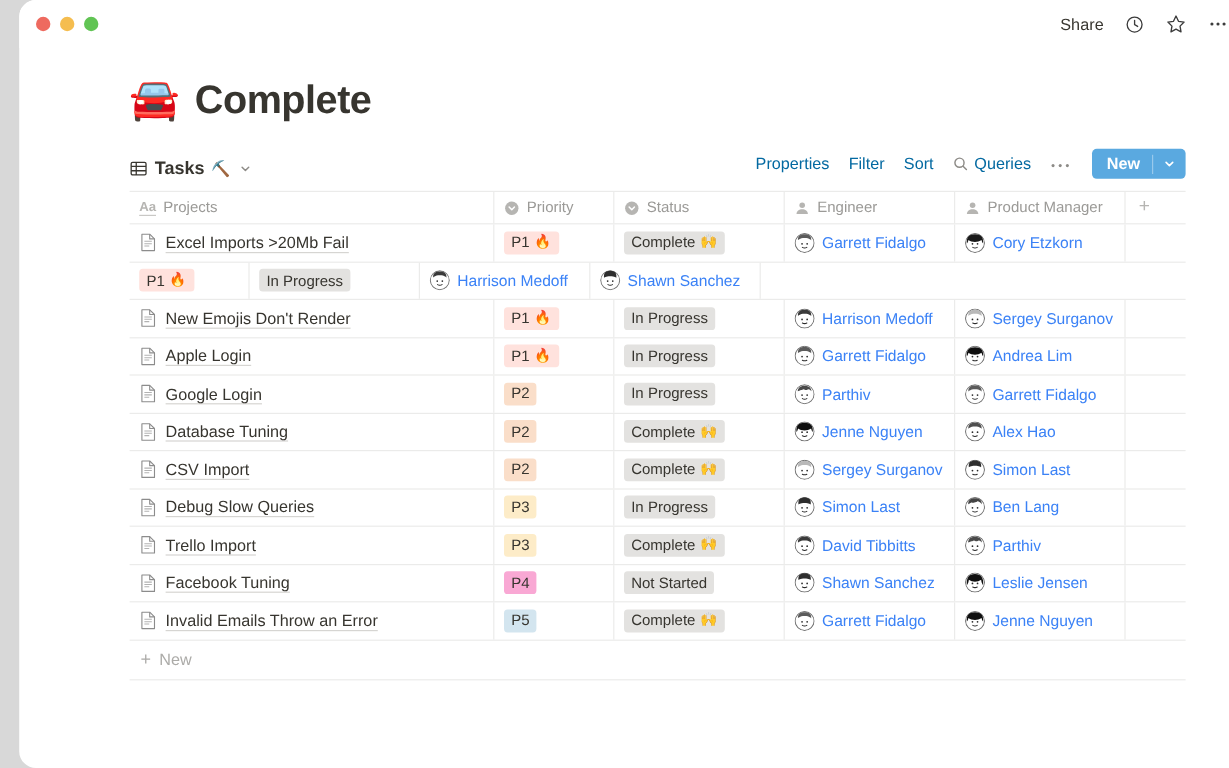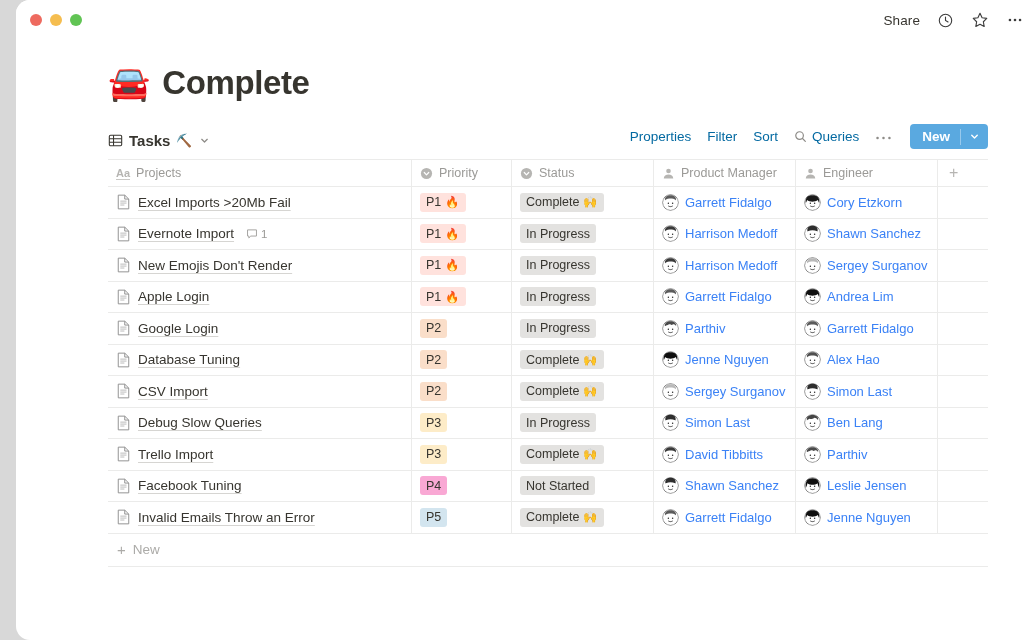--- a/index.html
+++ b/index.html
@@ -336,42 +336,42 @@
           <span class="hdr-lbl">
             <span class="hdr-ico">
               <svg width="13" height="13" viewBox="0 0 14 14">
                   <circle cx="7" cy="7" r="6" fill="#b6b5b2"></circle>
                   <path d="M4.6 5.9L7 8.4l2.4-2.5" fill="none" stroke="#fff" stroke-width="1.3" stroke-linecap="round" stroke-linejoin="round"></path>
                 </svg>
             </span>
             <span>Status</span>
           </span>
         </div>
+        <div class="tcell c-eng">
+          <span class="hdr-lbl">
+            <span class="hdr-ico">
+              <svg width="13" height="13" viewBox="0 0 14 14" fill="#b6b5b2">
+                  <circle cx="7" cy="4.3" r="2.5"></circle>
+                  <path d="M1.9 12.3c0-2.7 2.3-4.3 5.1-4.3s5.1 1.6 5.1 4.3z"></path>
+                </svg>
+            </span>
+            <span>Engineer</span>
+          </span>
+        </div>
         <div class="tcell c-pm">
           <span class="hdr-lbl">
             <span class="hdr-ico">
               <svg width="13" height="13" viewBox="0 0 14 14" fill="#b6b5b2">
                   <circle cx="7" cy="4.3" r="2.5"></circle>
                   <path d="M1.9 12.3c0-2.7 2.3-4.3 5.1-4.3s5.1 1.6 5.1 4.3z"></path>
                 </svg>
             </span>
             <span>Product Manager</span>
           </span>
         </div>
-        <div class="tcell c-eng">
-          <span class="hdr-lbl">
-            <span class="hdr-ico">
-              <svg width="13" height="13" viewBox="0 0 14 14" fill="#b6b5b2">
-                  <circle cx="7" cy="4.3" r="2.5"></circle>
-                  <path d="M1.9 12.3c0-2.7 2.3-4.3 5.1-4.3s5.1 1.6 5.1 4.3z"></path>
-                </svg>
-            </span>
-            <span>Engineer</span>
-          </span>
-        </div>
         <div class="tcell c-add">
           <span class="plus-ico">+</span>
         </div>
       </div>
 
       <div id="rows">
           <div class="trow">
     <div class="tcell c-proj proj-cell">
       <span class="doc-ico">
   <svg width="15" height="16" viewBox="0 0 16 18" fill="none">
@@ -417,37 +417,70 @@
     <circle cx="7.5" cy="10.8" r=".85" fill="#2a2a2a"></circle>
     <circle cx="12.5" cy="10.8" r=".85" fill="#2a2a2a"></circle>
     <path d="M7.8 14.3c1.4.8 3 .8 4.4 0" fill="none" stroke="#2a2a2a" stroke-width="1" stroke-linecap="round"></path>
   </svg>
                 <span class="person-name">Cory Etzkorn</span>
       </span>
     </div>
     <div class="tcell c-add"></div>
           </div>
           <div class="trow">
+    <div class="tcell c-pri">
+      <span class="tag pri" style="background:#ffe2dd">
+        <span>P1</span>
+                <span class="em">🔥</span>
+      </span>
+    </div>
+    <div class="tcell c-stat">
+      <span class="tag" style="background:#e3e2e0">
+        <span>In Progress</span>
+      </span>
+    </div>
+    <div class="tcell c-pm">
+      <span class="person">
+        <svg class="avatar" viewBox="0 0 20 20">
+    <circle cx="10" cy="10" r="9.3" fill="#ffffff" stroke="#767676" stroke-width="1"></circle>
+    <ellipse cx="10" cy="11" rx="6.4" ry="7" fill="#ffffff"></ellipse>
+    <path d="M3.5 7.5C3 3.1 6 1.4 10 1.4s7 1.7 6.5 6.1c0 0-1.6-2.3-6.5-2.3S3.5 7.5 3.5 7.5z" fill="#3a3a3a"></path>
+    <circle cx="7.5" cy="10.8" r=".85" fill="#2a2a2a"></circle>
+    <circle cx="12.5" cy="10.8" r=".85" fill="#2a2a2a"></circle>
+    <path d="M7.8 14.3c1.4.8 3 .8 4.4 0" fill="none" stroke="#2a2a2a" stroke-width="1" stroke-linecap="round"></path>
+  </svg>
+                <span class="person-name">Harrison Medoff</span>
+      </span>
+    </div>
+    <div class="tcell c-eng">
+      <span class="person">
+        <svg class="avatar" viewBox="0 0 20 20">
+    <circle cx="10" cy="10" r="9.3" fill="#ffffff" stroke="#767676" stroke-width="1"></circle>
+    <ellipse cx="10" cy="11" rx="6.4" ry="7" fill="#ffffff"></ellipse>
+    <path d="M4 7.6C3.3 2.7 5.9.8 10 .8s6.7 1.9 6 6.8c0 0-1.7-1.5-6-1.5s-6 1.5-6 1.5z" fill="#2e2e2e"></path>
+    <circle cx="7.5" cy="10.8" r=".85" fill="#2a2a2a"></circle>
+    <circle cx="12.5" cy="10.8" r=".85" fill="#2a2a2a"></circle>
+    <path d="M7.8 14.3c1.4.8 3 .8 4.4 0" fill="none" stroke="#2a2a2a" stroke-width="1" stroke-linecap="round"></path>
+  </svg>
+                <span class="person-name">Shawn Sanchez</span>
+      </span>
+    </div>
+    <div class="tcell c-add"></div>
+          </div>
+          <div class="trow">
     <div class="tcell c-proj proj-cell">
       <span class="doc-ico">
   <svg width="15" height="16" viewBox="0 0 16 18" fill="none">
     <path d="M2.1 1.3h7.3l4.5 4.4v11H2.1z" fill="#fff" stroke="#8c8c8c" stroke-width="1.05" stroke-linejoin="round"></path>
     <path d="M9.4 1.3v4.4h4.5" stroke="#8c8c8c" stroke-width="1.05" stroke-linejoin="round"></path>
     <path d="M4.4 8h7M4.4 10.2h7M4.4 12.4h4.6" stroke="#b2b2b2" stroke-width="1"></path>
   </svg>
               </span>
-      <span class="proj-name">Evernote Import</span>
-      <span class="comment">
-  <span style="display:flex;align-items:center;">
-    <svg width="12" height="12" viewBox="0 0 14 14" fill="none" stroke="#a5a4a1" stroke-width="1.15" stroke-linejoin="round">
-      <path d="M1.8 2.2h10.4v7.2H5.6L3.3 11.6V9.4H1.8z"></path>
-                  </svg>
-                </span>
-  <span>1</span>
-              </span>
+      <span class="proj-name">New Emojis Don't Render</span>
+
     </div>
     <div class="tcell c-pri">
       <span class="tag pri" style="background:#ffe2dd">
         <span>P1</span>
                 <span class="em">🔥</span>
       </span>
     </div>
     <div class="tcell c-stat">
       <span class="tag" style="background:#e3e2e0">
         <span>In Progress</span>
@@ -464,444 +497,393 @@
     <path d="M7.8 14.3c1.4.8 3 .8 4.4 0" fill="none" stroke="#2a2a2a" stroke-width="1" stroke-linecap="round"></path>
   </svg>
                 <span class="person-name">Harrison Medoff</span>
       </span>
     </div>
     <div class="tcell c-eng">
       <span class="person">
         <svg class="avatar" viewBox="0 0 20 20">
     <circle cx="10" cy="10" r="9.3" fill="#ffffff" stroke="#767676" stroke-width="1"></circle>
     <ellipse cx="10" cy="11" rx="6.4" ry="7" fill="#ffffff"></ellipse>
-    <path d="M4 7.6C3.3 2.7 5.9.8 10 .8s6.7 1.9 6 6.8c0 0-1.7-1.5-6-1.5s-6 1.5-6 1.5z" fill="#2e2e2e"></path>
-    <circle cx="7.5" cy="10.8" r=".85" fill="#2a2a2a"></circle>
-    <circle cx="12.5" cy="10.8" r=".85" fill="#2a2a2a"></circle>
-    <path d="M7.8 14.3c1.4.8 3 .8 4.4 0" fill="none" stroke="#2a2a2a" stroke-width="1" stroke-linecap="round"></path>
-  </svg>
-                <span class="person-name">Shawn Sanchez</span>
+    <path d="M3.5 7.5C3 3.1 6 1.4 10 1.4s7 1.7 6.5 6.1c0 0-1.6-2.3-6.5-2.3S3.5 7.5 3.5 7.5z" fill="#b9b9b9"></path>
+    <circle cx="7.5" cy="10.8" r=".85" fill="#2a2a2a"></circle>
+    <circle cx="12.5" cy="10.8" r=".85" fill="#2a2a2a"></circle>
+    <path d="M7.8 14.3c1.4.8 3 .8 4.4 0" fill="none" stroke="#2a2a2a" stroke-width="1" stroke-linecap="round"></path>
+  </svg>
+                <span class="person-name">Sergey Surganov</span>
       </span>
     </div>
     <div class="tcell c-add"></div>
           </div>
           <div class="trow">
     <div class="tcell c-proj proj-cell">
       <span class="doc-ico">
   <svg width="15" height="16" viewBox="0 0 16 18" fill="none">
     <path d="M2.1 1.3h7.3l4.5 4.4v11H2.1z" fill="#fff" stroke="#8c8c8c" stroke-width="1.05" stroke-linejoin="round"></path>
     <path d="M9.4 1.3v4.4h4.5" stroke="#8c8c8c" stroke-width="1.05" stroke-linejoin="round"></path>
     <path d="M4.4 8h7M4.4 10.2h7M4.4 12.4h4.6" stroke="#b2b2b2" stroke-width="1"></path>
   </svg>
               </span>
-      <span class="proj-name">New Emojis Don't Render</span>
+      <span class="proj-name">Apple Login</span>
 
     </div>
     <div class="tcell c-pri">
       <span class="tag pri" style="background:#ffe2dd">
         <span>P1</span>
                 <span class="em">🔥</span>
       </span>
     </div>
     <div class="tcell c-stat">
       <span class="tag" style="background:#e3e2e0">
         <span>In Progress</span>
       </span>
     </div>
     <div class="tcell c-pm">
       <span class="person">
         <svg class="avatar" viewBox="0 0 20 20">
     <circle cx="10" cy="10" r="9.3" fill="#ffffff" stroke="#767676" stroke-width="1"></circle>
     <ellipse cx="10" cy="11" rx="6.4" ry="7" fill="#ffffff"></ellipse>
-    <path d="M3.5 7.5C3 3.1 6 1.4 10 1.4s7 1.7 6.5 6.1c0 0-1.6-2.3-6.5-2.3S3.5 7.5 3.5 7.5z" fill="#3a3a3a"></path>
-    <circle cx="7.5" cy="10.8" r=".85" fill="#2a2a2a"></circle>
-    <circle cx="12.5" cy="10.8" r=".85" fill="#2a2a2a"></circle>
-    <path d="M7.8 14.3c1.4.8 3 .8 4.4 0" fill="none" stroke="#2a2a2a" stroke-width="1" stroke-linecap="round"></path>
-  </svg>
-                <span class="person-name">Harrison Medoff</span>
-      </span>
-    </div>
-    <div class="tcell c-eng">
-      <span class="person">
-        <svg class="avatar" viewBox="0 0 20 20">
-    <circle cx="10" cy="10" r="9.3" fill="#ffffff" stroke="#767676" stroke-width="1"></circle>
-    <ellipse cx="10" cy="11" rx="6.4" ry="7" fill="#ffffff"></ellipse>
-    <path d="M3.5 7.5C3 3.1 6 1.4 10 1.4s7 1.7 6.5 6.1c0 0-1.6-2.3-6.5-2.3S3.5 7.5 3.5 7.5z" fill="#b9b9b9"></path>
-    <circle cx="7.5" cy="10.8" r=".85" fill="#2a2a2a"></circle>
-    <circle cx="12.5" cy="10.8" r=".85" fill="#2a2a2a"></circle>
-    <path d="M7.8 14.3c1.4.8 3 .8 4.4 0" fill="none" stroke="#2a2a2a" stroke-width="1" stroke-linecap="round"></path>
-  </svg>
-                <span class="person-name">Sergey Surganov</span>
+    <path d="M3.5 7.5C3 3.1 6 1.4 10 1.4s7 1.7 6.5 6.1c0 0-1.6-2.3-6.5-2.3S3.5 7.5 3.5 7.5z" fill="#5b5b5b"></path>
+    <circle cx="7.5" cy="10.8" r=".85" fill="#2a2a2a"></circle>
+    <circle cx="12.5" cy="10.8" r=".85" fill="#2a2a2a"></circle>
+    <path d="M7.8 14.3c1.4.8 3 .8 4.4 0" fill="none" stroke="#2a2a2a" stroke-width="1" stroke-linecap="round"></path>
+  </svg>
+                <span class="person-name">Garrett Fidalgo</span>
+      </span>
+    </div>
+    <div class="tcell c-eng">
+      <span class="person">
+        <svg class="avatar" viewBox="0 0 20 20">
+    <circle cx="10" cy="10" r="9.3" fill="#ffffff" stroke="#767676" stroke-width="1"></circle>
+    <ellipse cx="10" cy="11" rx="6.4" ry="7" fill="#ffffff"></ellipse>
+    <path d="M2 10.5c-.6-6 2.3-9 8-9s8.6 3 8 9c0 0-1.2-1-1.6-3.4-1.6 1.2-4.4 1.9-6.4 1.9S4.6 8.3 3.6 7.1C3.2 9.5 2 10.5 2 10.5z" fill="#0f0f0f"></path>
+    <circle cx="7.5" cy="10.8" r=".85" fill="#2a2a2a"></circle>
+    <circle cx="12.5" cy="10.8" r=".85" fill="#2a2a2a"></circle>
+    <path d="M7.8 14.3c1.4.8 3 .8 4.4 0" fill="none" stroke="#2a2a2a" stroke-width="1" stroke-linecap="round"></path>
+  </svg>
+                <span class="person-name">Andrea Lim</span>
       </span>
     </div>
     <div class="tcell c-add"></div>
           </div>
           <div class="trow">
     <div class="tcell c-proj proj-cell">
       <span class="doc-ico">
   <svg width="15" height="16" viewBox="0 0 16 18" fill="none">
     <path d="M2.1 1.3h7.3l4.5 4.4v11H2.1z" fill="#fff" stroke="#8c8c8c" stroke-width="1.05" stroke-linejoin="round"></path>
     <path d="M9.4 1.3v4.4h4.5" stroke="#8c8c8c" stroke-width="1.05" stroke-linejoin="round"></path>
     <path d="M4.4 8h7M4.4 10.2h7M4.4 12.4h4.6" stroke="#b2b2b2" stroke-width="1"></path>
   </svg>
               </span>
-      <span class="proj-name">Apple Login</span>
-
-    </div>
-    <div class="tcell c-pri">
-      <span class="tag pri" style="background:#ffe2dd">
-        <span>P1</span>
-                <span class="em">🔥</span>
+      <span class="proj-name">Google Login</span>
+
+    </div>
+    <div class="tcell c-pri">
+      <span class="tag pri" style="background:#fadec9">
+        <span>P2</span>
       </span>
     </div>
     <div class="tcell c-stat">
       <span class="tag" style="background:#e3e2e0">
         <span>In Progress</span>
       </span>
     </div>
     <div class="tcell c-pm">
       <span class="person">
         <svg class="avatar" viewBox="0 0 20 20">
     <circle cx="10" cy="10" r="9.3" fill="#ffffff" stroke="#767676" stroke-width="1"></circle>
     <ellipse cx="10" cy="11" rx="6.4" ry="7" fill="#ffffff"></ellipse>
+    <path d="M3.3 7.2c-.2-3.3 2.6-5.6 6.7-5.6s6.9 2.3 6.7 5.6c0 0-1.5-2.1-3-2.1-.9 0-1.3.8-2.3.8s-1.4-.8-2.4-.8-1.4.8-2.3.8c-1.3 0-2.4 1.3-3.4 1.3z" fill="#4a4a4a"></path>
+    <circle cx="7.5" cy="10.8" r=".85" fill="#2a2a2a"></circle>
+    <circle cx="12.5" cy="10.8" r=".85" fill="#2a2a2a"></circle>
+    <path d="M7.8 14.3c1.4.8 3 .8 4.4 0" fill="none" stroke="#2a2a2a" stroke-width="1" stroke-linecap="round"></path>
+  </svg>
+                <span class="person-name">Parthiv</span>
+      </span>
+    </div>
+    <div class="tcell c-eng">
+      <span class="person">
+        <svg class="avatar" viewBox="0 0 20 20">
+    <circle cx="10" cy="10" r="9.3" fill="#ffffff" stroke="#767676" stroke-width="1"></circle>
+    <ellipse cx="10" cy="11" rx="6.4" ry="7" fill="#ffffff"></ellipse>
     <path d="M3.5 7.5C3 3.1 6 1.4 10 1.4s7 1.7 6.5 6.1c0 0-1.6-2.3-6.5-2.3S3.5 7.5 3.5 7.5z" fill="#5b5b5b"></path>
     <circle cx="7.5" cy="10.8" r=".85" fill="#2a2a2a"></circle>
     <circle cx="12.5" cy="10.8" r=".85" fill="#2a2a2a"></circle>
     <path d="M7.8 14.3c1.4.8 3 .8 4.4 0" fill="none" stroke="#2a2a2a" stroke-width="1" stroke-linecap="round"></path>
   </svg>
                 <span class="person-name">Garrett Fidalgo</span>
-      </span>
-    </div>
-    <div class="tcell c-eng">
-      <span class="person">
-        <svg class="avatar" viewBox="0 0 20 20">
-    <circle cx="10" cy="10" r="9.3" fill="#ffffff" stroke="#767676" stroke-width="1"></circle>
-    <ellipse cx="10" cy="11" rx="6.4" ry="7" fill="#ffffff"></ellipse>
-    <path d="M2 10.5c-.6-6 2.3-9 8-9s8.6 3 8 9c0 0-1.2-1-1.6-3.4-1.6 1.2-4.4 1.9-6.4 1.9S4.6 8.3 3.6 7.1C3.2 9.5 2 10.5 2 10.5z" fill="#0f0f0f"></path>
-    <circle cx="7.5" cy="10.8" r=".85" fill="#2a2a2a"></circle>
-    <circle cx="12.5" cy="10.8" r=".85" fill="#2a2a2a"></circle>
-    <path d="M7.8 14.3c1.4.8 3 .8 4.4 0" fill="none" stroke="#2a2a2a" stroke-width="1" stroke-linecap="round"></path>
-  </svg>
-                <span class="person-name">Andrea Lim</span>
       </span>
     </div>
     <div class="tcell c-add"></div>
           </div>
           <div class="trow">
     <div class="tcell c-proj proj-cell">
       <span class="doc-ico">
   <svg width="15" height="16" viewBox="0 0 16 18" fill="none">
     <path d="M2.1 1.3h7.3l4.5 4.4v11H2.1z" fill="#fff" stroke="#8c8c8c" stroke-width="1.05" stroke-linejoin="round"></path>
     <path d="M9.4 1.3v4.4h4.5" stroke="#8c8c8c" stroke-width="1.05" stroke-linejoin="round"></path>
     <path d="M4.4 8h7M4.4 10.2h7M4.4 12.4h4.6" stroke="#b2b2b2" stroke-width="1"></path>
   </svg>
               </span>
-      <span class="proj-name">Google Login</span>
+      <span class="proj-name">Database Tuning</span>
 
     </div>
     <div class="tcell c-pri">
       <span class="tag pri" style="background:#fadec9">
         <span>P2</span>
       </span>
     </div>
     <div class="tcell c-stat">
       <span class="tag" style="background:#e3e2e0">
-        <span>In Progress</span>
-      </span>
-    </div>
-    <div class="tcell c-pm">
-      <span class="person">
-        <svg class="avatar" viewBox="0 0 20 20">
-    <circle cx="10" cy="10" r="9.3" fill="#ffffff" stroke="#767676" stroke-width="1"></circle>
-    <ellipse cx="10" cy="11" rx="6.4" ry="7" fill="#ffffff"></ellipse>
-    <path d="M3.3 7.2c-.2-3.3 2.6-5.6 6.7-5.6s6.9 2.3 6.7 5.6c0 0-1.5-2.1-3-2.1-.9 0-1.3.8-2.3.8s-1.4-.8-2.4-.8-1.4.8-2.3.8c-1.3 0-2.4 1.3-3.4 1.3z" fill="#4a4a4a"></path>
-    <circle cx="7.5" cy="10.8" r=".85" fill="#2a2a2a"></circle>
-    <circle cx="12.5" cy="10.8" r=".85" fill="#2a2a2a"></circle>
-    <path d="M7.8 14.3c1.4.8 3 .8 4.4 0" fill="none" stroke="#2a2a2a" stroke-width="1" stroke-linecap="round"></path>
-  </svg>
-                <span class="person-name">Parthiv</span>
-      </span>
-    </div>
-    <div class="tcell c-eng">
-      <span class="person">
-        <svg class="avatar" viewBox="0 0 20 20">
-    <circle cx="10" cy="10" r="9.3" fill="#ffffff" stroke="#767676" stroke-width="1"></circle>
-    <ellipse cx="10" cy="11" rx="6.4" ry="7" fill="#ffffff"></ellipse>
-    <path d="M3.5 7.5C3 3.1 6 1.4 10 1.4s7 1.7 6.5 6.1c0 0-1.6-2.3-6.5-2.3S3.5 7.5 3.5 7.5z" fill="#5b5b5b"></path>
-    <circle cx="7.5" cy="10.8" r=".85" fill="#2a2a2a"></circle>
-    <circle cx="12.5" cy="10.8" r=".85" fill="#2a2a2a"></circle>
-    <path d="M7.8 14.3c1.4.8 3 .8 4.4 0" fill="none" stroke="#2a2a2a" stroke-width="1" stroke-linecap="round"></path>
-  </svg>
-                <span class="person-name">Garrett Fidalgo</span>
+        <span>Complete</span>
+                <span class="em">🙌</span>
+      </span>
+    </div>
+    <div class="tcell c-pm">
+      <span class="person">
+        <svg class="avatar" viewBox="0 0 20 20">
+    <circle cx="10" cy="10" r="9.3" fill="#ffffff" stroke="#767676" stroke-width="1"></circle>
+    <ellipse cx="10" cy="11" rx="6.4" ry="7" fill="#ffffff"></ellipse>
+    <path d="M2 10.5c-.6-6 2.3-9 8-9s8.6 3 8 9c0 0-1.2-1-1.6-3.4-1.6 1.2-4.4 1.9-6.4 1.9S4.6 8.3 3.6 7.1C3.2 9.5 2 10.5 2 10.5z" fill="#0f0f0f"></path>
+    <circle cx="7.5" cy="10.8" r=".85" fill="#2a2a2a"></circle>
+    <circle cx="12.5" cy="10.8" r=".85" fill="#2a2a2a"></circle>
+    <path d="M7.8 14.3c1.4.8 3 .8 4.4 0" fill="none" stroke="#2a2a2a" stroke-width="1" stroke-linecap="round"></path>
+  </svg>
+                <span class="person-name">Jenne Nguyen</span>
+      </span>
+    </div>
+    <div class="tcell c-eng">
+      <span class="person">
+        <svg class="avatar" viewBox="0 0 20 20">
+    <circle cx="10" cy="10" r="9.3" fill="#ffffff" stroke="#767676" stroke-width="1"></circle>
+    <ellipse cx="10" cy="11" rx="6.4" ry="7" fill="#ffffff"></ellipse>
+    <path d="M3.5 7.5C3 3.1 6 1.4 10 1.4s7 1.7 6.5 6.1c0 0-1.6-2.3-6.5-2.3S3.5 7.5 3.5 7.5z" fill="#4f4f4f"></path>
+    <circle cx="7.5" cy="10.8" r=".85" fill="#2a2a2a"></circle>
+    <circle cx="12.5" cy="10.8" r=".85" fill="#2a2a2a"></circle>
+    <path d="M7.8 14.3c1.4.8 3 .8 4.4 0" fill="none" stroke="#2a2a2a" stroke-width="1" stroke-linecap="round"></path>
+  </svg>
+                <span class="person-name">Alex Hao</span>
       </span>
     </div>
     <div class="tcell c-add"></div>
           </div>
           <div class="trow">
     <div class="tcell c-proj proj-cell">
       <span class="doc-ico">
   <svg width="15" height="16" viewBox="0 0 16 18" fill="none">
     <path d="M2.1 1.3h7.3l4.5 4.4v11H2.1z" fill="#fff" stroke="#8c8c8c" stroke-width="1.05" stroke-linejoin="round"></path>
     <path d="M9.4 1.3v4.4h4.5" stroke="#8c8c8c" stroke-width="1.05" stroke-linejoin="round"></path>
     <path d="M4.4 8h7M4.4 10.2h7M4.4 12.4h4.6" stroke="#b2b2b2" stroke-width="1"></path>
   </svg>
               </span>
-      <span class="proj-name">Database Tuning</span>
+      <span class="proj-name">CSV Import</span>
 
     </div>
     <div class="tcell c-pri">
       <span class="tag pri" style="background:#fadec9">
         <span>P2</span>
       </span>
     </div>
     <div class="tcell c-stat">
       <span class="tag" style="background:#e3e2e0">
         <span>Complete</span>
                 <span class="em">🙌</span>
       </span>
     </div>
     <div class="tcell c-pm">
       <span class="person">
         <svg class="avatar" viewBox="0 0 20 20">
     <circle cx="10" cy="10" r="9.3" fill="#ffffff" stroke="#767676" stroke-width="1"></circle>
     <ellipse cx="10" cy="11" rx="6.4" ry="7" fill="#ffffff"></ellipse>
-    <path d="M2 10.5c-.6-6 2.3-9 8-9s8.6 3 8 9c0 0-1.2-1-1.6-3.4-1.6 1.2-4.4 1.9-6.4 1.9S4.6 8.3 3.6 7.1C3.2 9.5 2 10.5 2 10.5z" fill="#0f0f0f"></path>
-    <circle cx="7.5" cy="10.8" r=".85" fill="#2a2a2a"></circle>
-    <circle cx="12.5" cy="10.8" r=".85" fill="#2a2a2a"></circle>
-    <path d="M7.8 14.3c1.4.8 3 .8 4.4 0" fill="none" stroke="#2a2a2a" stroke-width="1" stroke-linecap="round"></path>
-  </svg>
-                <span class="person-name">Jenne Nguyen</span>
-      </span>
-    </div>
-    <div class="tcell c-eng">
-      <span class="person">
-        <svg class="avatar" viewBox="0 0 20 20">
-    <circle cx="10" cy="10" r="9.3" fill="#ffffff" stroke="#767676" stroke-width="1"></circle>
-    <ellipse cx="10" cy="11" rx="6.4" ry="7" fill="#ffffff"></ellipse>
-    <path d="M3.5 7.5C3 3.1 6 1.4 10 1.4s7 1.7 6.5 6.1c0 0-1.6-2.3-6.5-2.3S3.5 7.5 3.5 7.5z" fill="#4f4f4f"></path>
-    <circle cx="7.5" cy="10.8" r=".85" fill="#2a2a2a"></circle>
-    <circle cx="12.5" cy="10.8" r=".85" fill="#2a2a2a"></circle>
-    <path d="M7.8 14.3c1.4.8 3 .8 4.4 0" fill="none" stroke="#2a2a2a" stroke-width="1" stroke-linecap="round"></path>
-  </svg>
-                <span class="person-name">Alex Hao</span>
+    <path d="M3.5 7.5C3 3.1 6 1.4 10 1.4s7 1.7 6.5 6.1c0 0-1.6-2.3-6.5-2.3S3.5 7.5 3.5 7.5z" fill="#b9b9b9"></path>
+    <circle cx="7.5" cy="10.8" r=".85" fill="#2a2a2a"></circle>
+    <circle cx="12.5" cy="10.8" r=".85" fill="#2a2a2a"></circle>
+    <path d="M7.8 14.3c1.4.8 3 .8 4.4 0" fill="none" stroke="#2a2a2a" stroke-width="1" stroke-linecap="round"></path>
+  </svg>
+                <span class="person-name">Sergey Surganov</span>
+      </span>
+    </div>
+    <div class="tcell c-eng">
+      <span class="person">
+        <svg class="avatar" viewBox="0 0 20 20">
+    <circle cx="10" cy="10" r="9.3" fill="#ffffff" stroke="#767676" stroke-width="1"></circle>
+    <ellipse cx="10" cy="11" rx="6.4" ry="7" fill="#ffffff"></ellipse>
+    <path d="M4 7.6C3.3 2.7 5.9.8 10 .8s6.7 1.9 6 6.8c0 0-1.7-1.5-6-1.5s-6 1.5-6 1.5z" fill="#2e2e2e"></path>
+    <circle cx="7.5" cy="10.8" r=".85" fill="#2a2a2a"></circle>
+    <circle cx="12.5" cy="10.8" r=".85" fill="#2a2a2a"></circle>
+    <path d="M7.8 14.3c1.4.8 3 .8 4.4 0" fill="none" stroke="#2a2a2a" stroke-width="1" stroke-linecap="round"></path>
+  </svg>
+                <span class="person-name">Simon Last</span>
       </span>
     </div>
     <div class="tcell c-add"></div>
           </div>
           <div class="trow">
     <div class="tcell c-proj proj-cell">
       <span class="doc-ico">
   <svg width="15" height="16" viewBox="0 0 16 18" fill="none">
     <path d="M2.1 1.3h7.3l4.5 4.4v11H2.1z" fill="#fff" stroke="#8c8c8c" stroke-width="1.05" stroke-linejoin="round"></path>
     <path d="M9.4 1.3v4.4h4.5" stroke="#8c8c8c" stroke-width="1.05" stroke-linejoin="round"></path>
     <path d="M4.4 8h7M4.4 10.2h7M4.4 12.4h4.6" stroke="#b2b2b2" stroke-width="1"></path>
   </svg>
               </span>
-      <span class="proj-name">CSV Import</span>
-
-    </div>
-    <div class="tcell c-pri">
-      <span class="tag pri" style="background:#fadec9">
-        <span>P2</span>
-      </span>
-    </div>
-    <div class="tcell c-stat">
-      <span class="tag" style="background:#e3e2e0">
-        <span>Complete</span>
-                <span class="em">🙌</span>
-      </span>
-    </div>
-    <div class="tcell c-pm">
-      <span class="person">
-        <svg class="avatar" viewBox="0 0 20 20">
-    <circle cx="10" cy="10" r="9.3" fill="#ffffff" stroke="#767676" stroke-width="1"></circle>
-    <ellipse cx="10" cy="11" rx="6.4" ry="7" fill="#ffffff"></ellipse>
-    <path d="M3.5 7.5C3 3.1 6 1.4 10 1.4s7 1.7 6.5 6.1c0 0-1.6-2.3-6.5-2.3S3.5 7.5 3.5 7.5z" fill="#b9b9b9"></path>
-    <circle cx="7.5" cy="10.8" r=".85" fill="#2a2a2a"></circle>
-    <circle cx="12.5" cy="10.8" r=".85" fill="#2a2a2a"></circle>
-    <path d="M7.8 14.3c1.4.8 3 .8 4.4 0" fill="none" stroke="#2a2a2a" stroke-width="1" stroke-linecap="round"></path>
-  </svg>
-                <span class="person-name">Sergey Surganov</span>
-      </span>
-    </div>
-    <div class="tcell c-eng">
+      <span class="proj-name">Debug Slow Queries</span>
+
+    </div>
+    <div class="tcell c-pri">
+      <span class="tag pri" style="background:#fdecc8">
+        <span>P3</span>
+      </span>
+    </div>
+    <div class="tcell c-stat">
+      <span class="tag" style="background:#e3e2e0">
+        <span>In Progress</span>
+      </span>
+    </div>
+    <div class="tcell c-pm">
       <span class="person">
         <svg class="avatar" viewBox="0 0 20 20">
     <circle cx="10" cy="10" r="9.3" fill="#ffffff" stroke="#767676" stroke-width="1"></circle>
     <ellipse cx="10" cy="11" rx="6.4" ry="7" fill="#ffffff"></ellipse>
     <path d="M4 7.6C3.3 2.7 5.9.8 10 .8s6.7 1.9 6 6.8c0 0-1.7-1.5-6-1.5s-6 1.5-6 1.5z" fill="#2e2e2e"></path>
     <circle cx="7.5" cy="10.8" r=".85" fill="#2a2a2a"></circle>
     <circle cx="12.5" cy="10.8" r=".85" fill="#2a2a2a"></circle>
     <path d="M7.8 14.3c1.4.8 3 .8 4.4 0" fill="none" stroke="#2a2a2a" stroke-width="1" stroke-linecap="round"></path>
   </svg>
                 <span class="person-name">Simon Last</span>
+      </span>
+    </div>
+    <div class="tcell c-eng">
+      <span class="person">
+        <svg class="avatar" viewBox="0 0 20 20">
+    <circle cx="10" cy="10" r="9.3" fill="#ffffff" stroke="#767676" stroke-width="1"></circle>
+    <ellipse cx="10" cy="11" rx="6.4" ry="7" fill="#ffffff"></ellipse>
+    <path d="M3.4 7.3C3 2.9 6 1.3 10 1.3s7 1.6 6.6 6c0 0-1.1-2.4-4.2-3-1.1 1.1-4.1 1.6-5.9 1.4-1.4.5-2.3 1.6-3.1 1.6z" fill="#454545"></path>
+    <circle cx="7.5" cy="10.8" r=".85" fill="#2a2a2a"></circle>
+    <circle cx="12.5" cy="10.8" r=".85" fill="#2a2a2a"></circle>
+    <path d="M7.8 14.3c1.4.8 3 .8 4.4 0" fill="none" stroke="#2a2a2a" stroke-width="1" stroke-linecap="round"></path>
+  </svg>
+                <span class="person-name">Ben Lang</span>
       </span>
     </div>
     <div class="tcell c-add"></div>
           </div>
           <div class="trow">
     <div class="tcell c-proj proj-cell">
       <span class="doc-ico">
   <svg width="15" height="16" viewBox="0 0 16 18" fill="none">
     <path d="M2.1 1.3h7.3l4.5 4.4v11H2.1z" fill="#fff" stroke="#8c8c8c" stroke-width="1.05" stroke-linejoin="round"></path>
     <path d="M9.4 1.3v4.4h4.5" stroke="#8c8c8c" stroke-width="1.05" stroke-linejoin="round"></path>
     <path d="M4.4 8h7M4.4 10.2h7M4.4 12.4h4.6" stroke="#b2b2b2" stroke-width="1"></path>
   </svg>
               </span>
-      <span class="proj-name">Debug Slow Queries</span>
+      <span class="proj-name">Trello Import</span>
 
     </div>
     <div class="tcell c-pri">
       <span class="tag pri" style="background:#fdecc8">
         <span>P3</span>
       </span>
     </div>
     <div class="tcell c-stat">
       <span class="tag" style="background:#e3e2e0">
-        <span>In Progress</span>
-      </span>
-    </div>
-    <div class="tcell c-pm">
-      <span class="person">
-        <svg class="avatar" viewBox="0 0 20 20">
-    <circle cx="10" cy="10" r="9.3" fill="#ffffff" stroke="#767676" stroke-width="1"></circle>
-    <ellipse cx="10" cy="11" rx="6.4" ry="7" fill="#ffffff"></ellipse>
-    <path d="M4 7.6C3.3 2.7 5.9.8 10 .8s6.7 1.9 6 6.8c0 0-1.7-1.5-6-1.5s-6 1.5-6 1.5z" fill="#2e2e2e"></path>
-    <circle cx="7.5" cy="10.8" r=".85" fill="#2a2a2a"></circle>
-    <circle cx="12.5" cy="10.8" r=".85" fill="#2a2a2a"></circle>
-    <path d="M7.8 14.3c1.4.8 3 .8 4.4 0" fill="none" stroke="#2a2a2a" stroke-width="1" stroke-linecap="round"></path>
-  </svg>
-                <span class="person-name">Simon Last</span>
-      </span>
-    </div>
-    <div class="tcell c-eng">
-      <span class="person">
-        <svg class="avatar" viewBox="0 0 20 20">
-    <circle cx="10" cy="10" r="9.3" fill="#ffffff" stroke="#767676" stroke-width="1"></circle>
-    <ellipse cx="10" cy="11" rx="6.4" ry="7" fill="#ffffff"></ellipse>
-    <path d="M3.4 7.3C3 2.9 6 1.3 10 1.3s7 1.6 6.6 6c0 0-1.1-2.4-4.2-3-1.1 1.1-4.1 1.6-5.9 1.4-1.4.5-2.3 1.6-3.1 1.6z" fill="#454545"></path>
-    <circle cx="7.5" cy="10.8" r=".85" fill="#2a2a2a"></circle>
-    <circle cx="12.5" cy="10.8" r=".85" fill="#2a2a2a"></circle>
-    <path d="M7.8 14.3c1.4.8 3 .8 4.4 0" fill="none" stroke="#2a2a2a" stroke-width="1" stroke-linecap="round"></path>
-  </svg>
-                <span class="person-name">Ben Lang</span>
+        <span>Complete</span>
+                <span class="em">🙌</span>
+      </span>
+    </div>
+    <div class="tcell c-pm">
+      <span class="person">
+        <svg class="avatar" viewBox="0 0 20 20">
+    <circle cx="10" cy="10" r="9.3" fill="#ffffff" stroke="#767676" stroke-width="1"></circle>
+    <ellipse cx="10" cy="11" rx="6.4" ry="7" fill="#ffffff"></ellipse>
+    <path d="M3.5 7.5C3 3.1 6 1.4 10 1.4s7 1.7 6.5 6.1c0 0-1.6-2.3-6.5-2.3S3.5 7.5 3.5 7.5z" fill="#3a3a3a"></path>
+    <circle cx="7.5" cy="10.8" r=".85" fill="#2a2a2a"></circle>
+    <circle cx="12.5" cy="10.8" r=".85" fill="#2a2a2a"></circle>
+    <path d="M7.8 14.3c1.4.8 3 .8 4.4 0" fill="none" stroke="#2a2a2a" stroke-width="1" stroke-linecap="round"></path>
+  </svg>
+                <span class="person-name">David Tibbitts</span>
+      </span>
+    </div>
+    <div class="tcell c-eng">
+      <span class="person">
+        <svg class="avatar" viewBox="0 0 20 20">
+    <circle cx="10" cy="10" r="9.3" fill="#ffffff" stroke="#767676" stroke-width="1"></circle>
+    <ellipse cx="10" cy="11" rx="6.4" ry="7" fill="#ffffff"></ellipse>
+    <path d="M3.3 7.2c-.2-3.3 2.6-5.6 6.7-5.6s6.9 2.3 6.7 5.6c0 0-1.5-2.1-3-2.1-.9 0-1.3.8-2.3.8s-1.4-.8-2.4-.8-1.4.8-2.3.8c-1.3 0-2.4 1.3-3.4 1.3z" fill="#4a4a4a"></path>
+    <circle cx="7.5" cy="10.8" r=".85" fill="#2a2a2a"></circle>
+    <circle cx="12.5" cy="10.8" r=".85" fill="#2a2a2a"></circle>
+    <path d="M7.8 14.3c1.4.8 3 .8 4.4 0" fill="none" stroke="#2a2a2a" stroke-width="1" stroke-linecap="round"></path>
+  </svg>
+                <span class="person-name">Parthiv</span>
       </span>
     </div>
     <div class="tcell c-add"></div>
           </div>
           <div class="trow">
     <div class="tcell c-proj proj-cell">
       <span class="doc-ico">
   <svg width="15" height="16" viewBox="0 0 16 18" fill="none">
     <path d="M2.1 1.3h7.3l4.5 4.4v11H2.1z" fill="#fff" stroke="#8c8c8c" stroke-width="1.05" stroke-linejoin="round"></path>
     <path d="M9.4 1.3v4.4h4.5" stroke="#8c8c8c" stroke-width="1.05" stroke-linejoin="round"></path>
     <path d="M4.4 8h7M4.4 10.2h7M4.4 12.4h4.6" stroke="#b2b2b2" stroke-width="1"></path>
   </svg>
               </span>
-      <span class="proj-name">Trello Import</span>
-
-    </div>
-    <div class="tcell c-pri">
-      <span class="tag pri" style="background:#fdecc8">
-        <span>P3</span>
-      </span>
-    </div>
-    <div class="tcell c-stat">
-      <span class="tag" style="background:#e3e2e0">
-        <span>Complete</span>
-                <span class="em">🙌</span>
-      </span>
-    </div>
-    <div class="tcell c-pm">
-      <span class="person">
-        <svg class="avatar" viewBox="0 0 20 20">
-    <circle cx="10" cy="10" r="9.3" fill="#ffffff" stroke="#767676" stroke-width="1"></circle>
-    <ellipse cx="10" cy="11" rx="6.4" ry="7" fill="#ffffff"></ellipse>
-    <path d="M3.5 7.5C3 3.1 6 1.4 10 1.4s7 1.7 6.5 6.1c0 0-1.6-2.3-6.5-2.3S3.5 7.5 3.5 7.5z" fill="#3a3a3a"></path>
-    <circle cx="7.5" cy="10.8" r=".85" fill="#2a2a2a"></circle>
-    <circle cx="12.5" cy="10.8" r=".85" fill="#2a2a2a"></circle>
-    <path d="M7.8 14.3c1.4.8 3 .8 4.4 0" fill="none" stroke="#2a2a2a" stroke-width="1" stroke-linecap="round"></path>
-  </svg>
-                <span class="person-name">David Tibbitts</span>
-      </span>
-    </div>
-    <div class="tcell c-eng">
-      <span class="person">
-        <svg class="avatar" viewBox="0 0 20 20">
-    <circle cx="10" cy="10" r="9.3" fill="#ffffff" stroke="#767676" stroke-width="1"></circle>
-    <ellipse cx="10" cy="11" rx="6.4" ry="7" fill="#ffffff"></ellipse>
-    <path d="M3.3 7.2c-.2-3.3 2.6-5.6 6.7-5.6s6.9 2.3 6.7 5.6c0 0-1.5-2.1-3-2.1-.9 0-1.3.8-2.3.8s-1.4-.8-2.4-.8-1.4.8-2.3.8c-1.3 0-2.4 1.3-3.4 1.3z" fill="#4a4a4a"></path>
-    <circle cx="7.5" cy="10.8" r=".85" fill="#2a2a2a"></circle>
-    <circle cx="12.5" cy="10.8" r=".85" fill="#2a2a2a"></circle>
-    <path d="M7.8 14.3c1.4.8 3 .8 4.4 0" fill="none" stroke="#2a2a2a" stroke-width="1" stroke-linecap="round"></path>
-  </svg>
-                <span class="person-name">Parthiv</span>
+      <span class="proj-name">Facebook Tuning</span>
+
+    </div>
+    <div class="tcell c-pri">
+      <span class="tag pri" style="background:#f9a8d4">
+        <span>P4</span>
+      </span>
+    </div>
+    <div class="tcell c-stat">
+      <span class="tag" style="background:#e3e2e0">
+        <span>Not Started</span>
+      </span>
+    </div>
+    <div class="tcell c-pm">
+      <span class="person">
+        <svg class="avatar" viewBox="0 0 20 20">
+    <circle cx="10" cy="10" r="9.3" fill="#ffffff" stroke="#767676" stroke-width="1"></circle>
+    <ellipse cx="10" cy="11" rx="6.4" ry="7" fill="#ffffff"></ellipse>
+    <path d="M4 7.6C3.3 2.7 5.9.8 10 .8s6.7 1.9 6 6.8c0 0-1.7-1.5-6-1.5s-6 1.5-6 1.5z" fill="#2e2e2e"></path>
+    <circle cx="7.5" cy="10.8" r=".85" fill="#2a2a2a"></circle>
+    <circle cx="12.5" cy="10.8" r=".85" fill="#2a2a2a"></circle>
+    <path d="M7.8 14.3c1.4.8 3 .8 4.4 0" fill="none" stroke="#2a2a2a" stroke-width="1" stroke-linecap="round"></path>
+  </svg>
+                <span class="person-name">Shawn Sanchez</span>
+      </span>
+    </div>
+    <div class="tcell c-eng">
+      <span class="person">
+        <svg class="avatar" viewBox="0 0 20 20">
+    <circle cx="10" cy="10" r="9.3" fill="#ffffff" stroke="#767676" stroke-width="1"></circle>
+    <ellipse cx="10" cy="11" rx="6.4" ry="7" fill="#ffffff"></ellipse>
+    <path d="M2.1 12.5C1.2 5.4 4.2 1.6 10 1.6s8.8 3.8 7.9 10.9c0 0-1.5-1.6-1.9-5.2-1.6 1.2-4.1 1.9-6 1.9S5.5 8.5 4 7.3c-.4 3.6-1.9 5.2-1.9 5.2z" fill="#101010"></path>
+    <circle cx="7.5" cy="10.8" r=".85" fill="#2a2a2a"></circle>
+    <circle cx="12.5" cy="10.8" r=".85" fill="#2a2a2a"></circle>
+    <path d="M7.8 14.3c1.4.8 3 .8 4.4 0" fill="none" stroke="#2a2a2a" stroke-width="1" stroke-linecap="round"></path>
+  </svg>
+                <span class="person-name">Leslie Jensen</span>
       </span>
     </div>
     <div class="tcell c-add"></div>
           </div>
           <div class="trow">
     <div class="tcell c-proj proj-cell">
       <span class="doc-ico">
   <svg width="15" height="16" viewBox="0 0 16 18" fill="none">
     <path d="M2.1 1.3h7.3l4.5 4.4v11H2.1z" fill="#fff" stroke="#8c8c8c" stroke-width="1.05" stroke-linejoin="round"></path>
     <path d="M9.4 1.3v4.4h4.5" stroke="#8c8c8c" stroke-width="1.05" stroke-linejoin="round"></path>
     <path d="M4.4 8h7M4.4 10.2h7M4.4 12.4h4.6" stroke="#b2b2b2" stroke-width="1"></path>
   </svg>
               </span>
-      <span class="proj-name">Facebook Tuning</span>
-
-    </div>
-    <div class="tcell c-pri">
-      <span class="tag pri" style="background:#f9a8d4">
-        <span>P4</span>
-      </span>
-    </div>
-    <div class="tcell c-stat">
-      <span class="tag" style="background:#e3e2e0">
-        <span>Not Started</span>
-      </span>
-    </div>
-    <div class="tcell c-pm">
-      <span class="person">
-        <svg class="avatar" viewBox="0 0 20 20">
-    <circle cx="10" cy="10" r="9.3" fill="#ffffff" stroke="#767676" stroke-width="1"></circle>
-    <ellipse cx="10" cy="11" rx="6.4" ry="7" fill="#ffffff"></ellipse>
-    <path d="M4 7.6C3.3 2.7 5.9.8 10 .8s6.7 1.9 6 6.8c0 0-1.7-1.5-6-1.5s-6 1.5-6 1.5z" fill="#2e2e2e"></path>
-    <circle cx="7.5" cy="10.8" r=".85" fill="#2a2a2a"></circle>
-    <circle cx="12.5" cy="10.8" r=".85" fill="#2a2a2a"></circle>
-    <path d="M7.8 14.3c1.4.8 3 .8 4.4 0" fill="none" stroke="#2a2a2a" stroke-width="1" stroke-linecap="round"></path>
-  </svg>
-                <span class="person-name">Shawn Sanchez</span>
-      </span>
-    </div>
-    <div class="tcell c-eng">
-      <span class="person">
-        <svg class="avatar" viewBox="0 0 20 20">
-    <circle cx="10" cy="10" r="9.3" fill="#ffffff" stroke="#767676" stroke-width="1"></circle>
-    <ellipse cx="10" cy="11" rx="6.4" ry="7" fill="#ffffff"></ellipse>
-    <path d="M2.1 12.5C1.2 5.4 4.2 1.6 10 1.6s8.8 3.8 7.9 10.9c0 0-1.5-1.6-1.9-5.2-1.6 1.2-4.1 1.9-6 1.9S5.5 8.5 4 7.3c-.4 3.6-1.9 5.2-1.9 5.2z" fill="#101010"></path>
-    <circle cx="7.5" cy="10.8" r=".85" fill="#2a2a2a"></circle>
-    <circle cx="12.5" cy="10.8" r=".85" fill="#2a2a2a"></circle>
-    <path d="M7.8 14.3c1.4.8 3 .8 4.4 0" fill="none" stroke="#2a2a2a" stroke-width="1" stroke-linecap="round"></path>
-  </svg>
-                <span class="person-name">Leslie Jensen</span>
-      </span>
-    </div>
-    <div class="tcell c-add"></div>
-          </div>
-          <div class="trow">
-    <div class="tcell c-proj proj-cell">
-      <span class="doc-ico">
-  <svg width="15" height="16" viewBox="0 0 16 18" fill="none">
-    <path d="M2.1 1.3h7.3l4.5 4.4v11H2.1z" fill="#fff" stroke="#8c8c8c" stroke-width="1.05" stroke-linejoin="round"></path>
-    <path d="M9.4 1.3v4.4h4.5" stroke="#8c8c8c" stroke-width="1.05" stroke-linejoin="round"></path>
-    <path d="M4.4 8h7M4.4 10.2h7M4.4 12.4h4.6" stroke="#b2b2b2" stroke-width="1"></path>
-  </svg>
-              </span>
       <span class="proj-name">Invalid Emails Throw an Error</span>
 
     </div>
     <div class="tcell c-pri">
       <span class="tag pri" style="background:#d3e5ef">
         <span>P5</span>
       </span>
     </div>
     <div class="tcell c-stat">
       <span class="tag" style="background:#e3e2e0">

